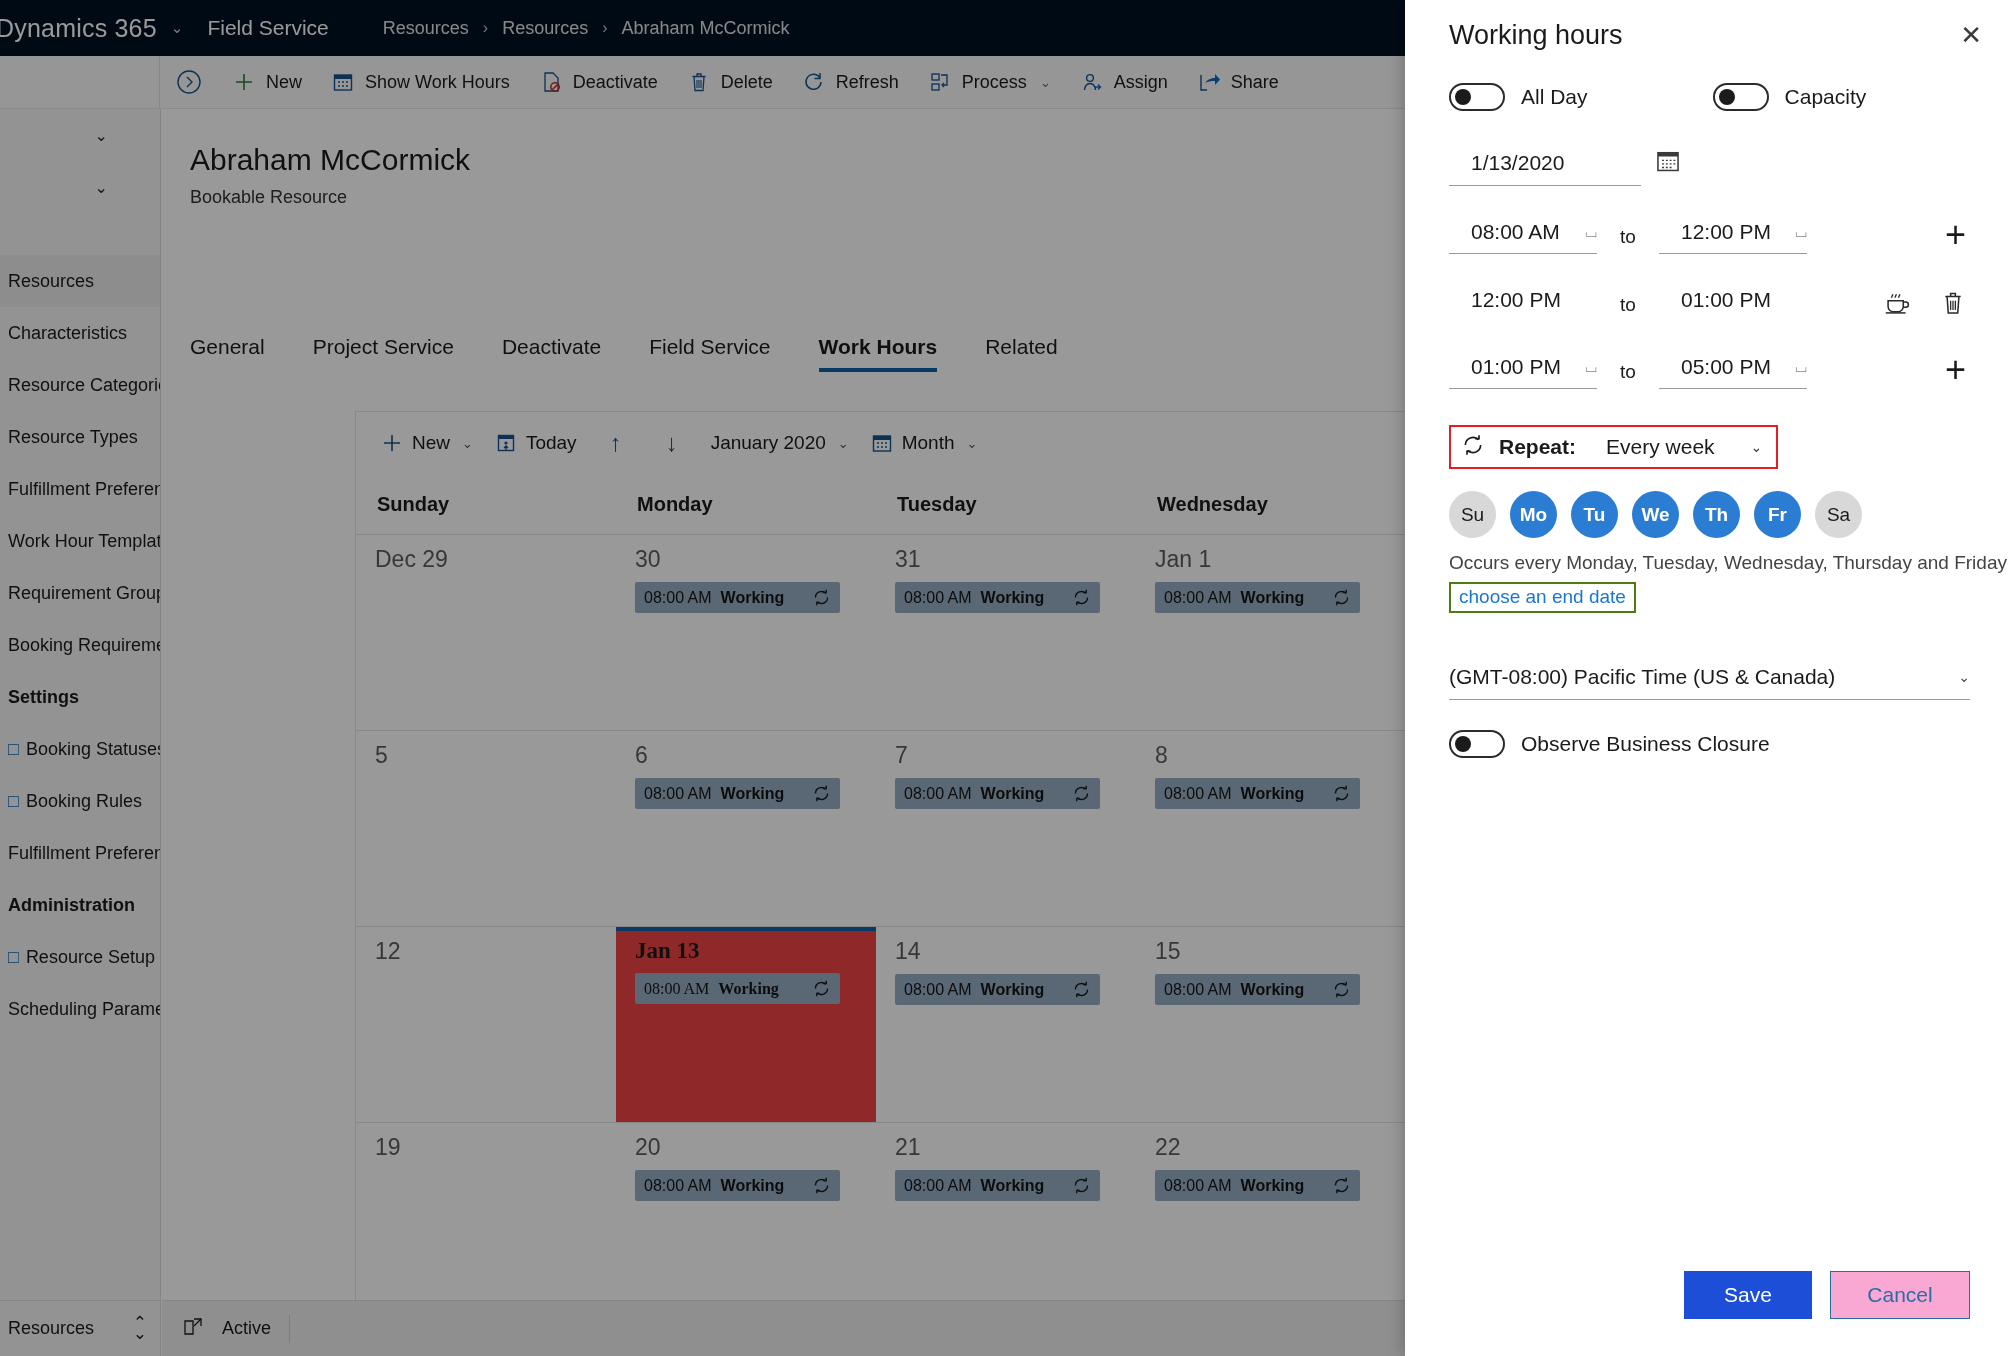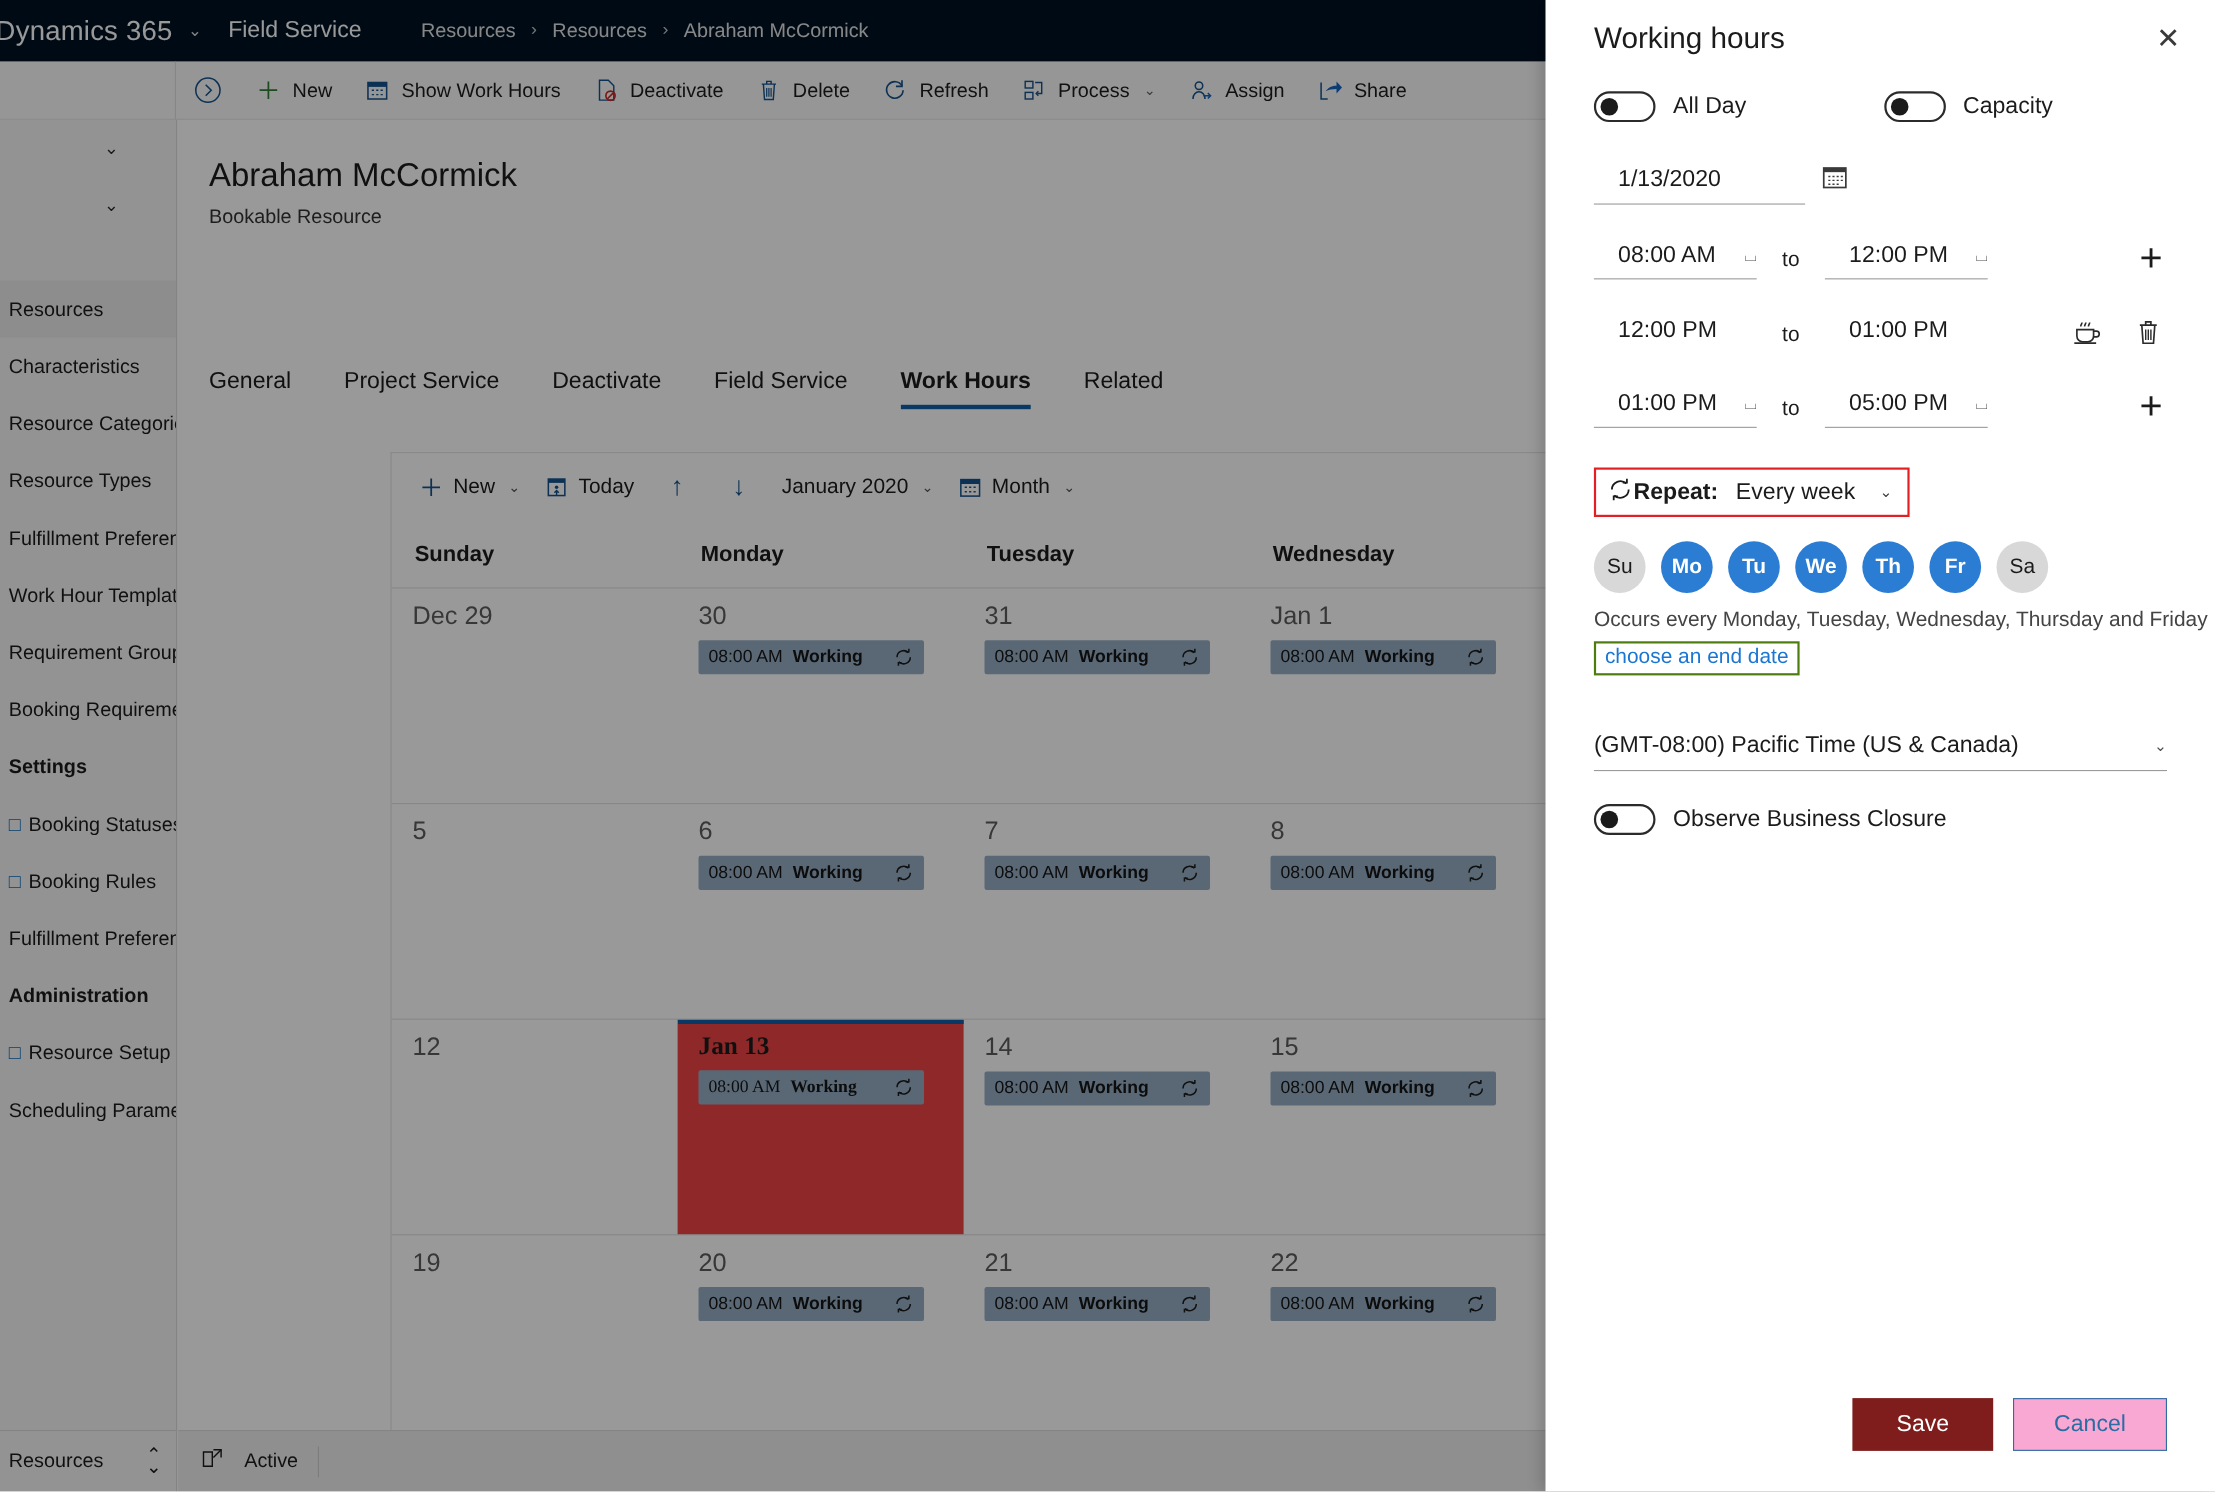--- a/index.html
+++ b/index.html
@@ -136,21 +136,21 @@
 
   .timerow { display:flex; align-items:center; margin-top: 34px; }
   .tfield { width: 148px; display:flex; align-items:center; justify-content:space-between; padding-bottom: 9px; }
   .tfield .chev { color:#4a4a4a; font-size: 14px; }
   .to-word { font-size: 19px; color:#1b1b1b; width: 62px; text-align:center; flex:none; }
   .row-actions { margin-left: auto; display:flex; align-items:center; gap: 28px; padding-right: 4px; }
   .plus { font-size: 36px; color:#1b1b1b; font-weight: 300; line-height: .6; }
 
   .repeat-box {
     margin-top: 36px; border: 2px solid #e31e24; display:inline-flex; align-items:center;
-    padding: 6px 14px 6px 10px; gap: 0;
+    padding: 6px 14px 6px 10px; gap: 14px;
   }
   .rep-label { font-size: 21px; color:#1b1b1b; font-weight: bold; }
   .rep-value { font-size: 21px; color:#1b1b1b; margin-left: 16px; }
   .rep-chev { color:#3a3a3a; font-size: 14px; margin-left: 22px; }
 
   .days { display:flex; gap: 14px; margin-top: 22px; }
   .day {
     width: 47px; height: 47px; border-radius: 50%; display:flex; align-items:center; justify-content:center;
     font-size: 19px; background:#d8d8d8; color:#1b1b1b;
   }
@@ -161,21 +161,21 @@
   .enddate { font-size: 19px; color:#1a76d2; }
 
   .tz { margin-top: 52px; display:flex; align-items:center; padding-bottom: 10px; }
   .tz .v { font-size: 21px; color:#1b1b1b; }
   .tz .chev { margin-left:auto; color:#4a4a4a; font-size: 14px; }
 
   .closure { margin-top: 30px; }
 
   .fly-foot { position:absolute; right: 44px; bottom: 37px; display:flex; gap: 18px; }
   .btn { height: 48px; min-width: 128px; display:flex; align-items:center; justify-content:center; font-size: 21px; }
-  .btn.primary { background:#7f1d1d; color:#fff; }
+  .btn.primary { background:#1d4ed8; color:#fff; }
   .btn.ghost { background:#f9a8d4; color:#2b6ca3; border: 1px solid #2b6ca3; min-width: 140px; }
 </style>
 </head>
 <body>
 
 <div id="app">
 
   <div id="backdrop">
 
     <div class="topbar">

